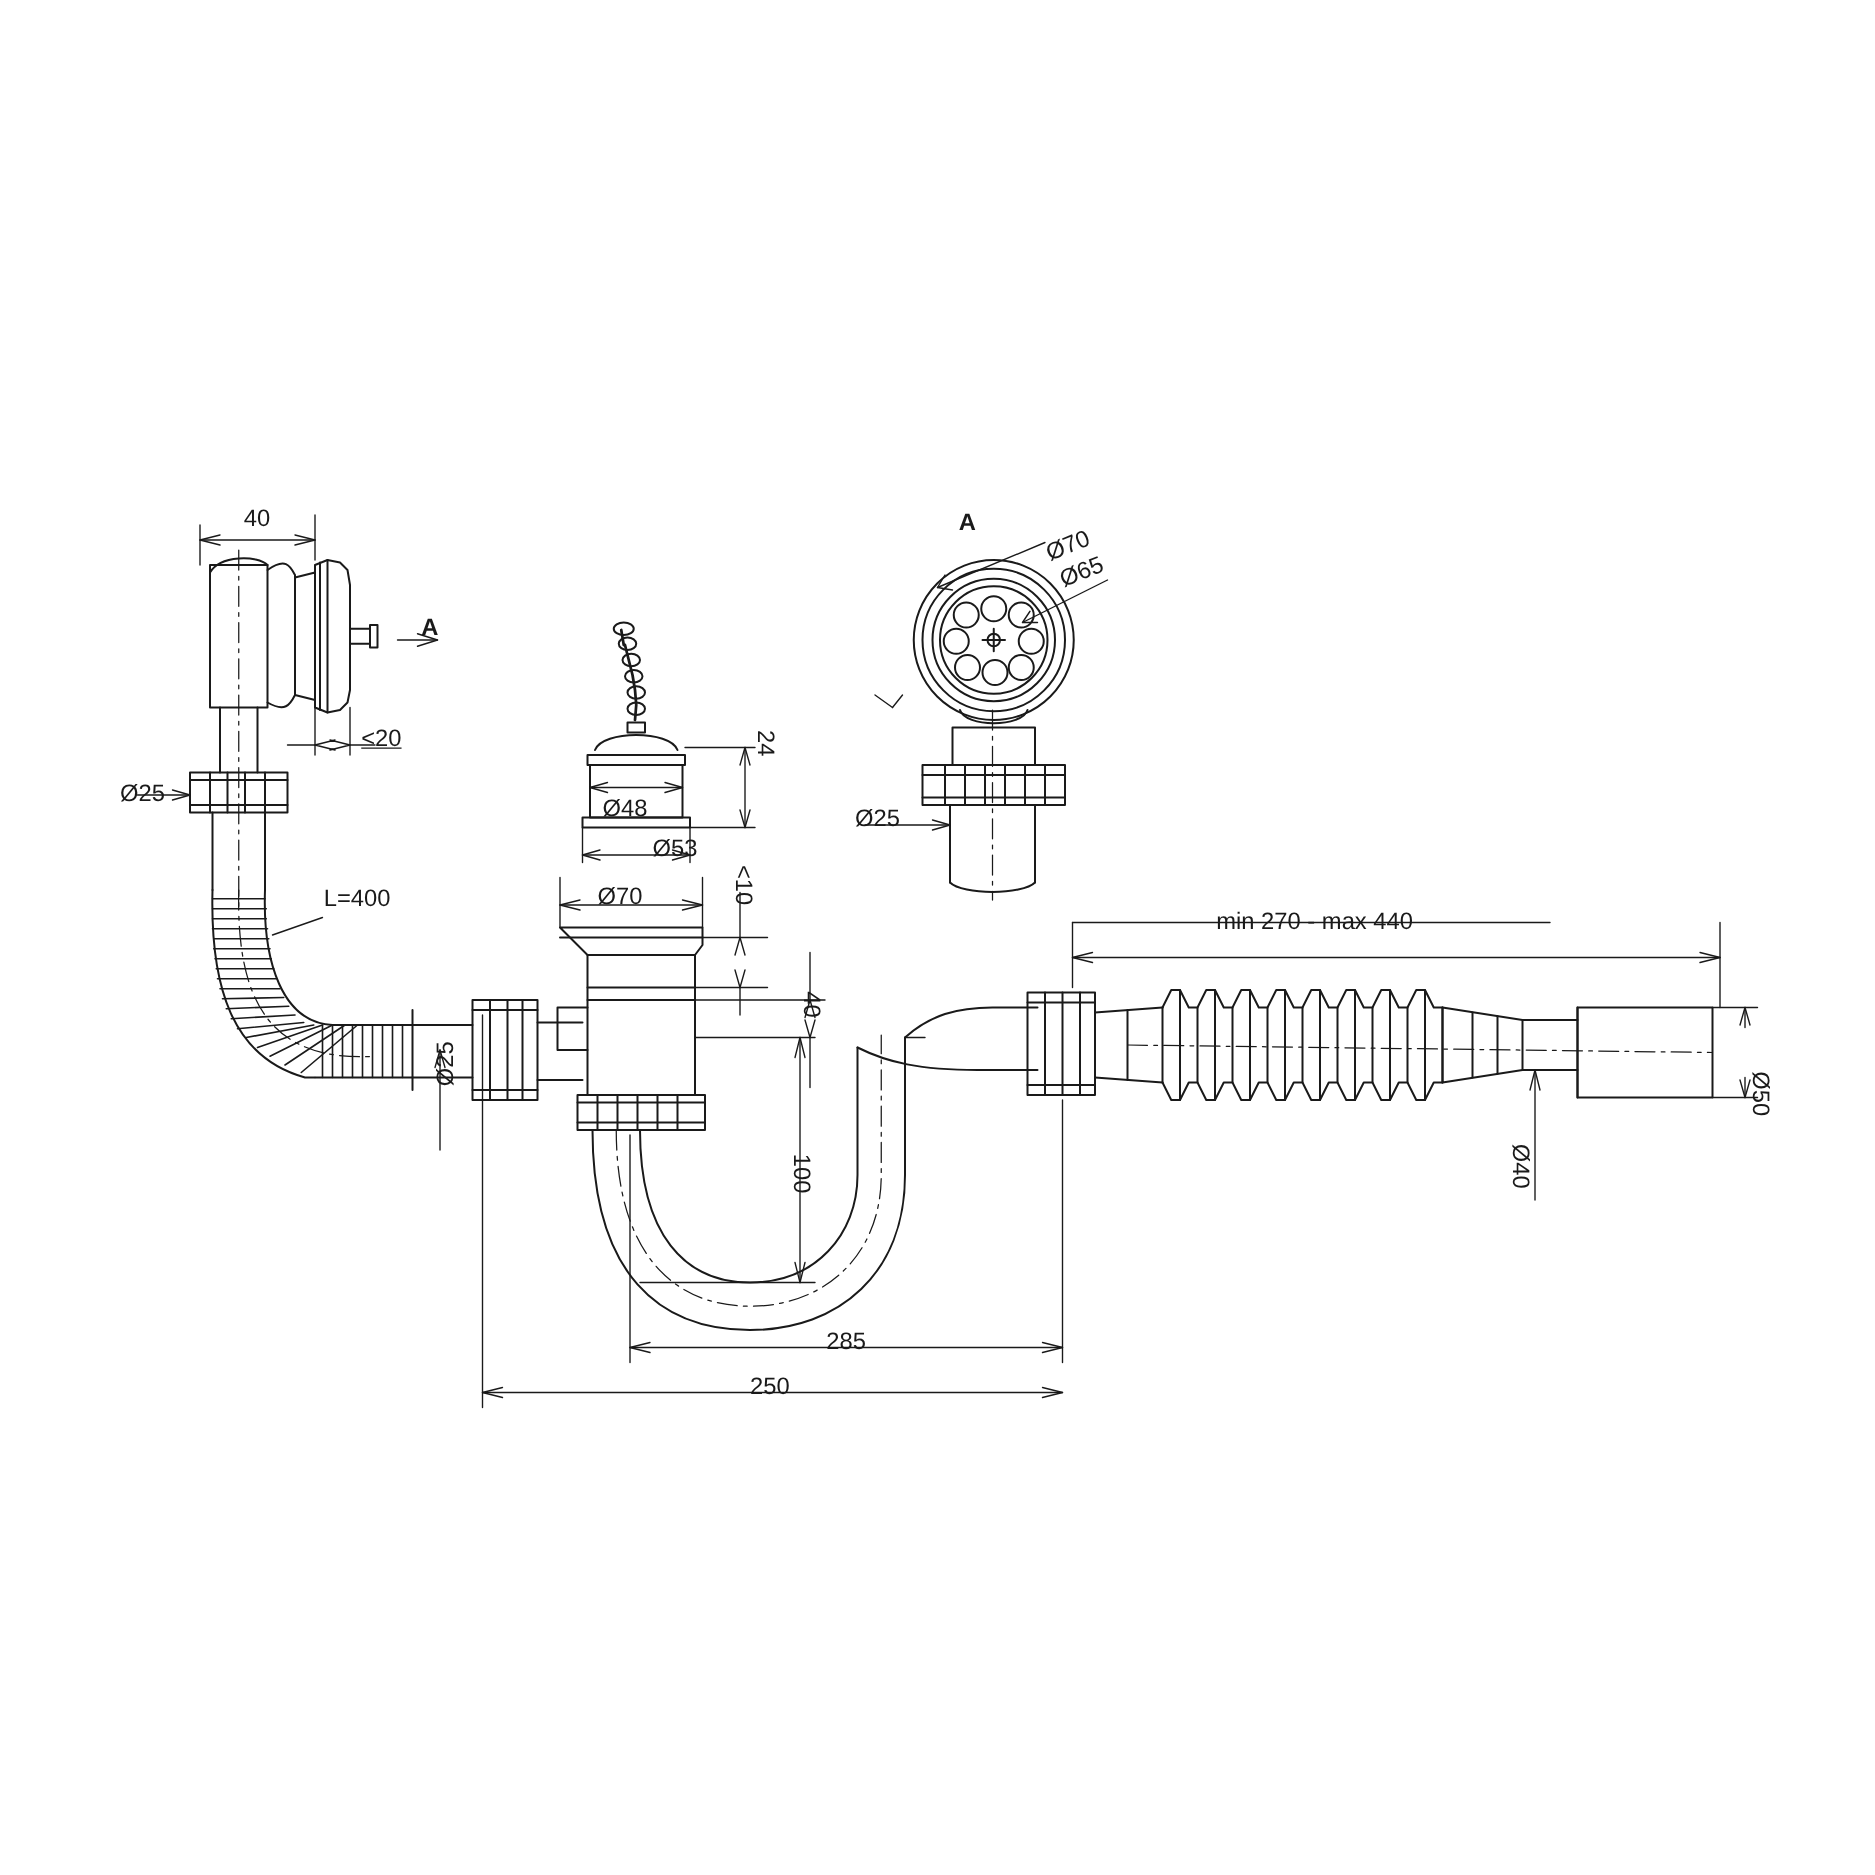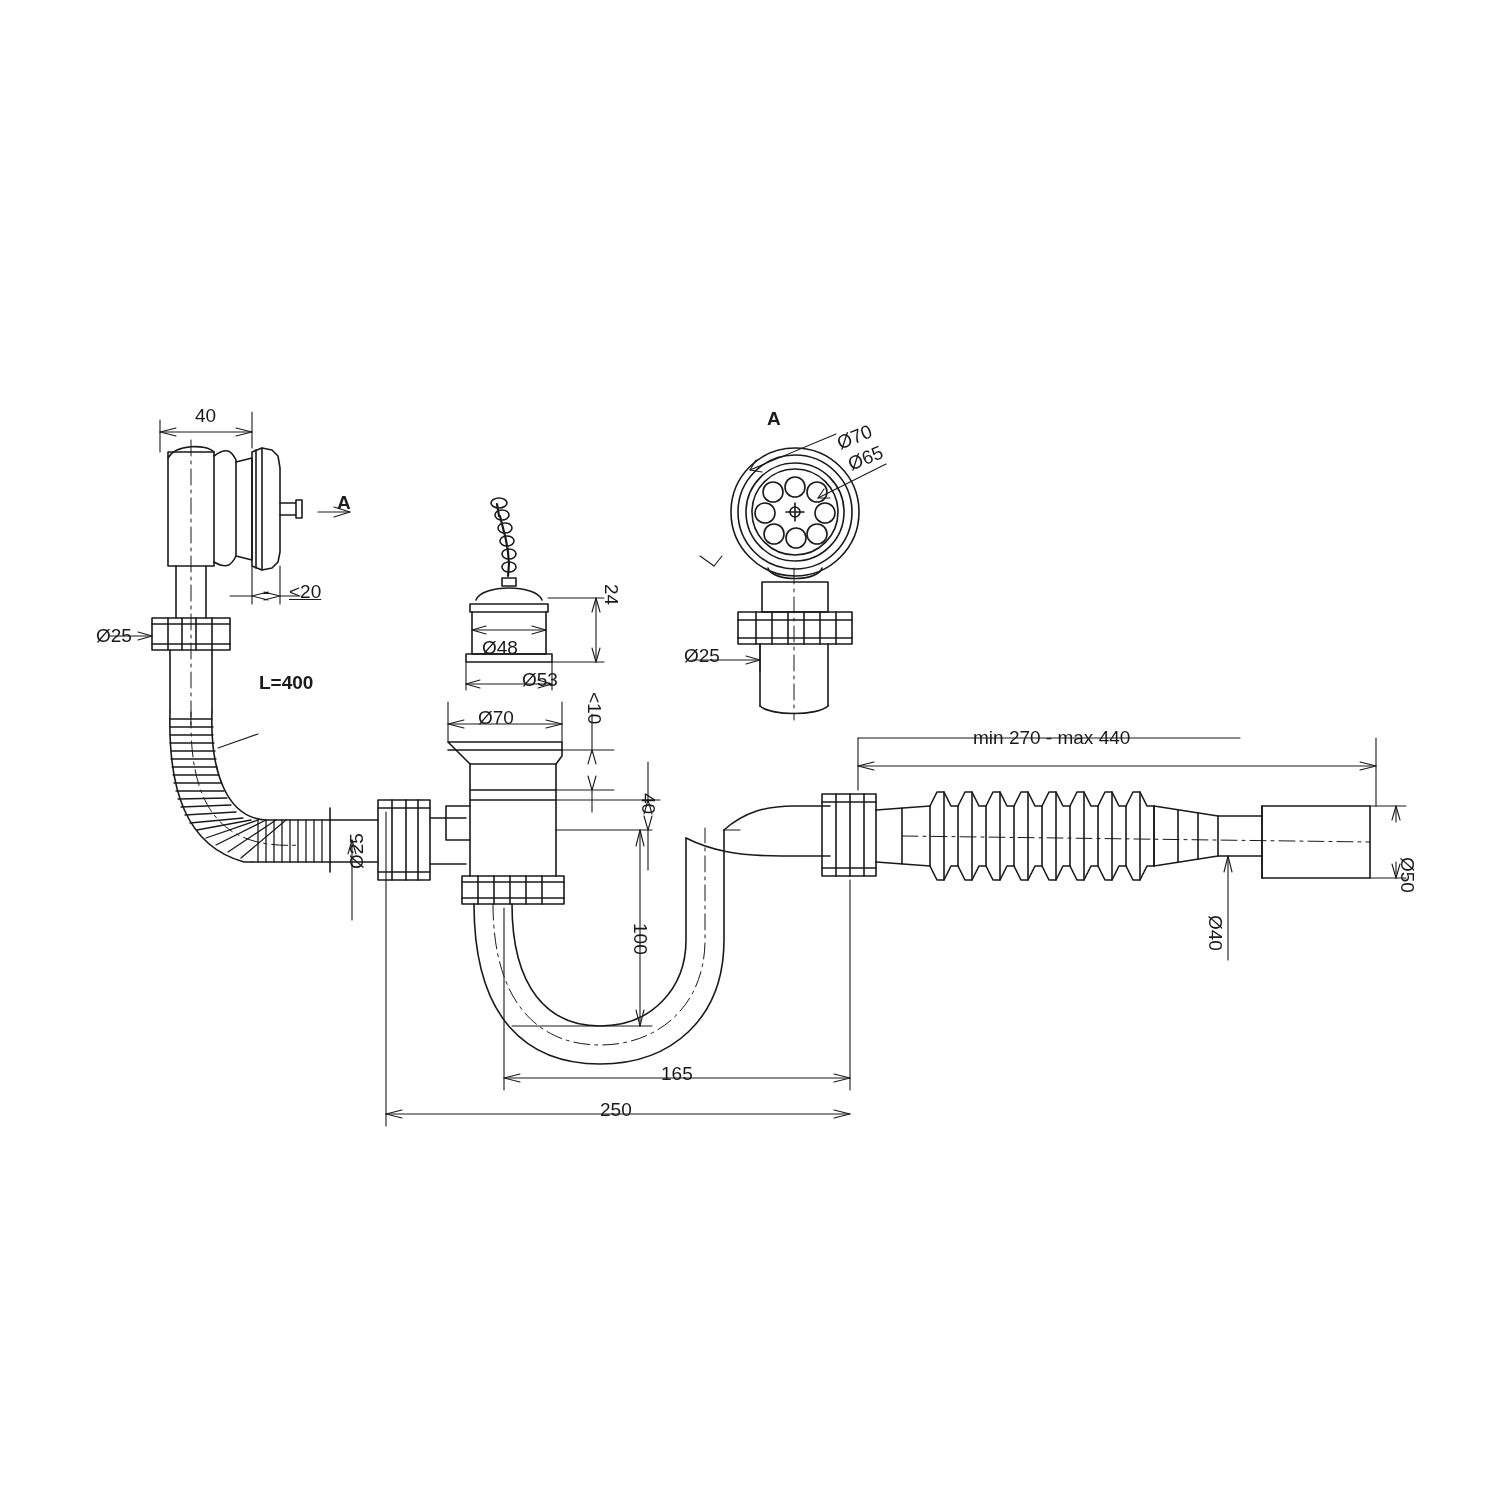--- a/index.html
+++ b/index.html
@@ -257,33 +257,33 @@
 
       <path d="M714,566 L700,556"></path>
     </g>
   </g>
 </svg>
 
 <div class="lbl s14" style="left:195px;top:405px;">40</div>
 <div class="lbl s14" style="left:337px;top:492px;font-weight:bold;">A</div>
 <div class="lbl s14" style="left:289px;top:581px;text-decoration:underline;">&lt;20</div>
 <div class="lbl s14" style="left:96px;top:625px;">Ø25</div>
-<div class="lbl s14" style="left:259px;top:672px;font-weight:bold;">L=400</div>
+<div class="lbl s14" style="left:259px;top:709px;font-weight:normal;">L=400</div>
 
 <div class="lbl s14 rot" style="left:346px;top:869px;transform:rotate(-90deg);">Ø25</div>
 
 <div class="lbl s14" style="left:600px;top:584px;writing-mode:vertical-rl;">24</div>
 <div class="lbl s14" style="left:482px;top:637px;">Ø48</div>
 <div class="lbl s14" style="left:482px;top:669px;margin-left:40px;">Ø53</div>
 
 <div class="lbl s14" style="left:478px;top:707px;">Ø70</div>
 <div class="lbl s14" style="left:583px;top:692px;writing-mode:vertical-rl;">&lt;10</div>
 <div class="lbl s14" style="left:637px;top:793px;writing-mode:vertical-rl;">40</div>
 <div class="lbl s14" style="left:629px;top:923px;writing-mode:vertical-rl;">100</div>
-<div class="lbl s14" style="left:661px;top:1063px;">165</div>
+<div class="lbl s14" style="left:661px;top:1063px;">285</div>
 <div class="lbl s14" style="left:600px;top:1099px;">250</div>
 
 <div class="lbl s14" style="left:767px;top:408px;font-weight:bold;">A</div>
 <div class="lbl s14 rot" style="left:834px;top:434px;transform:rotate(-22deg);">Ø70</div>
 <div class="lbl s14 rot" style="left:845px;top:455px;transform:rotate(-22deg);">Ø65</div>
 <div class="lbl s14" style="left:684px;top:645px;">Ø25</div>
 
 <div class="lbl s14" style="left:973px;top:727px;">min 270 - max 440</div>
 <div class="lbl s14" style="left:1396px;top:857px;writing-mode:vertical-rl;">Ø50</div>
 <div class="lbl s14" style="left:1204px;top:915px;writing-mode:vertical-rl;">Ø40</div>

